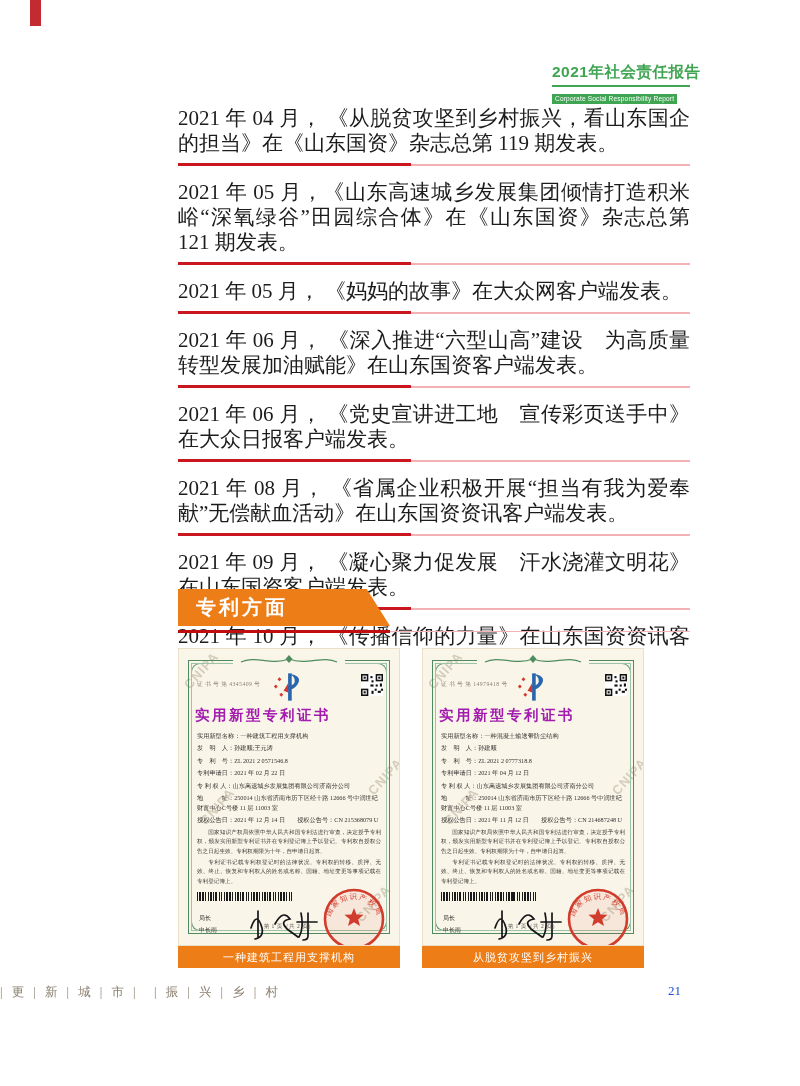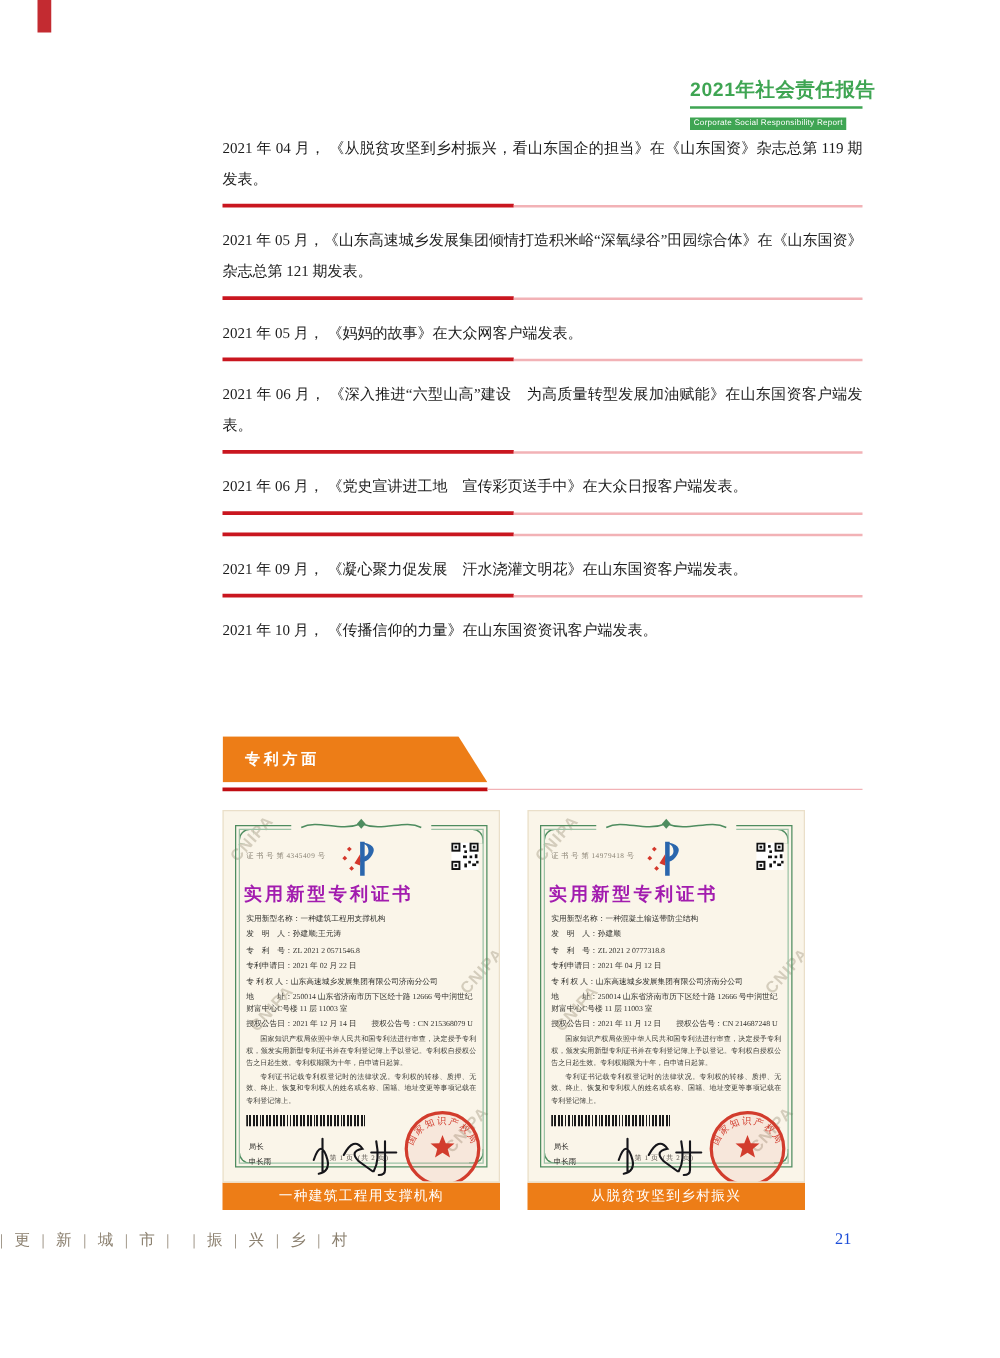--- a/index.html
+++ b/index.html
@@ -11,29 +11,29 @@
 
   
   .header{position:absolute;top:62px;left:552px;width:138px;}
   .header-title{color:#3fa553;font-size:15.5px;font-weight:bold;letter-spacing:.5px;
     font-family:"Liberation Sans","DejaVu Sans",sans-serif;border-bottom:2px solid #3fa553;padding-bottom:2px;white-space:nowrap;}
   .header-subtitle{display:inline-block;background:#3fa553;color:#fff;font-size:6.5px;
     font-family:"Liberation Sans","DejaVu Sans",sans-serif;padding:1.5px 3px;margin-top:1px;letter-spacing:.2px;white-space:nowrap;}
 
   
   .news{position:absolute;left:178px;top:106px;width:512px;}
-  .news p{margin:0;font-size:12px;line-height:25px;color:#1c1c1c;text-align:justify;}
+  .news p{margin:0;font-size:21px;line-height:25px;color:#1c1c1c;text-align:justify;}
   .divider{position:relative;height:3px;margin:7px 0 14px;}
   .divider::before{content:"";position:absolute;left:0;top:0;height:3px;width:45.5%;background:#c9161f;}
   .divider::after{content:"";position:absolute;left:45.5%;right:0;top:1px;height:1.5px;background:#f2b2b6;}
 
   
   .section-banner{position:absolute;left:178px;top:589px;width:212px;height:37px;background:#ed7d17;
     clip-path:polygon(0 0,89% 0,100% 100%,0 100%);}
-  .section-banner span{display:block;color:#fff;font-size:12px;font-weight:bold;line-height:36px;
+  .section-banner span{display:block;color:#fff;font-size:20px;font-weight:bold;line-height:36px;
     padding-left:18px;letter-spacing:3px;font-family:"Liberation Sans","DejaVu Sans",sans-serif;}
   .banner-underline{position:absolute;left:178px;top:630px;width:512px;height:3px;}
   .banner-underline::before{content:"";position:absolute;left:0;top:0;height:2.5px;width:41.5%;background:#c00d12;}
   .banner-underline::after{content:"";position:absolute;left:41.5%;right:0;top:.8px;height:1.2px;background:#f2b2b6;}
 
   
   .certs{position:absolute;left:178px;top:648px;display:flex;gap:22px;}
   .cert-col{width:222px;}
   .cert-card{position:relative;width:222px;height:298px;background:#faf5e9;border:1px solid #eadfc9;box-sizing:border-box;overflow:hidden;}
   .wm{position:absolute;color:rgba(150,140,115,.38);font-family:"Liberation Sans",sans-serif;
@@ -86,20 +86,21 @@
     <p>2021 年 04 月， 《从脱贫攻坚到乡村振兴，看山东国企的担当》在《山东国资》杂志总第 119 期发表。</p>
     <div class="divider"></div>
     <p>2021 年 05 月，《山东高速城乡发展集团倾情打造积米峪“深氧绿谷”田园综合体》在《山东国资》杂志总第 121 期发表。</p>
     <div class="divider"></div>
     <p>2021 年 05 月， 《妈妈的故事》在大众网客户端发表。</p>
     <div class="divider"></div>
     <p>2021 年 06 月， 《深入推进“六型山高”建设　为高质量转型发展加油赋能》在山东国资客户端发表。</p>
     <div class="divider"></div>
     <p>2021 年 06 月， 《党史宣讲进工地　宣传彩页送手中》在大众日报客户端发表。</p>
     <div class="divider"></div>
+    <p>2021 年 08 月， 《省属企业积极开展“担当有我为爱奉献”无偿献血活动》在山东国资资讯客户端发表。</p>
     <div class="divider"></div>
     <p>2021 年 09 月， 《凝心聚力促发展　汗水浇灌文明花》在山东国资客户端发表。</p>
     <div class="divider"></div>
     <p>2021 年 10 月， 《传播信仰的力量》在山东国资资讯客户端发表。</p>
   </div>
 
   <div class="section-banner">
     <span>专利方面</span>
   </div>
   <div class="banner-underline"></div>

